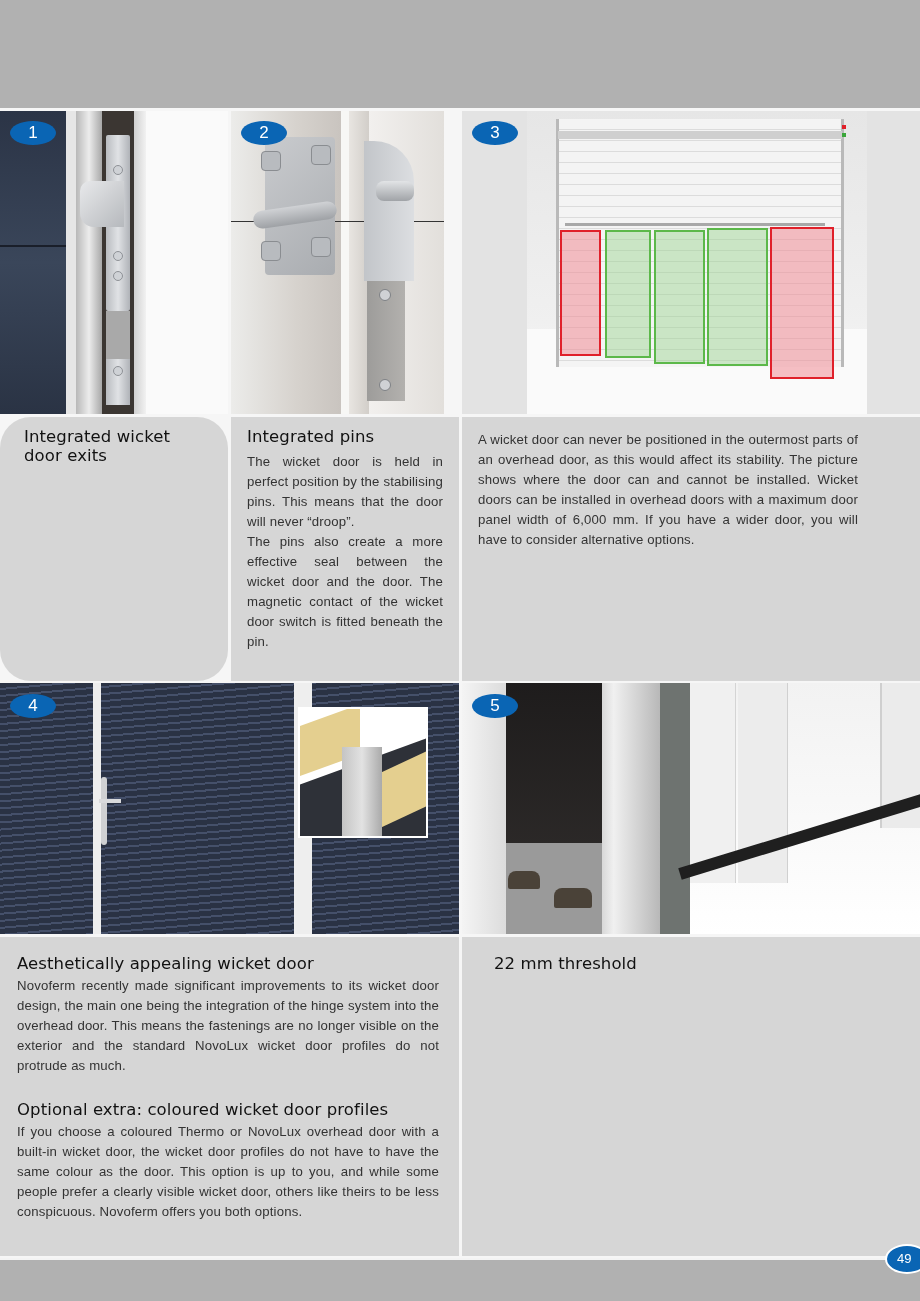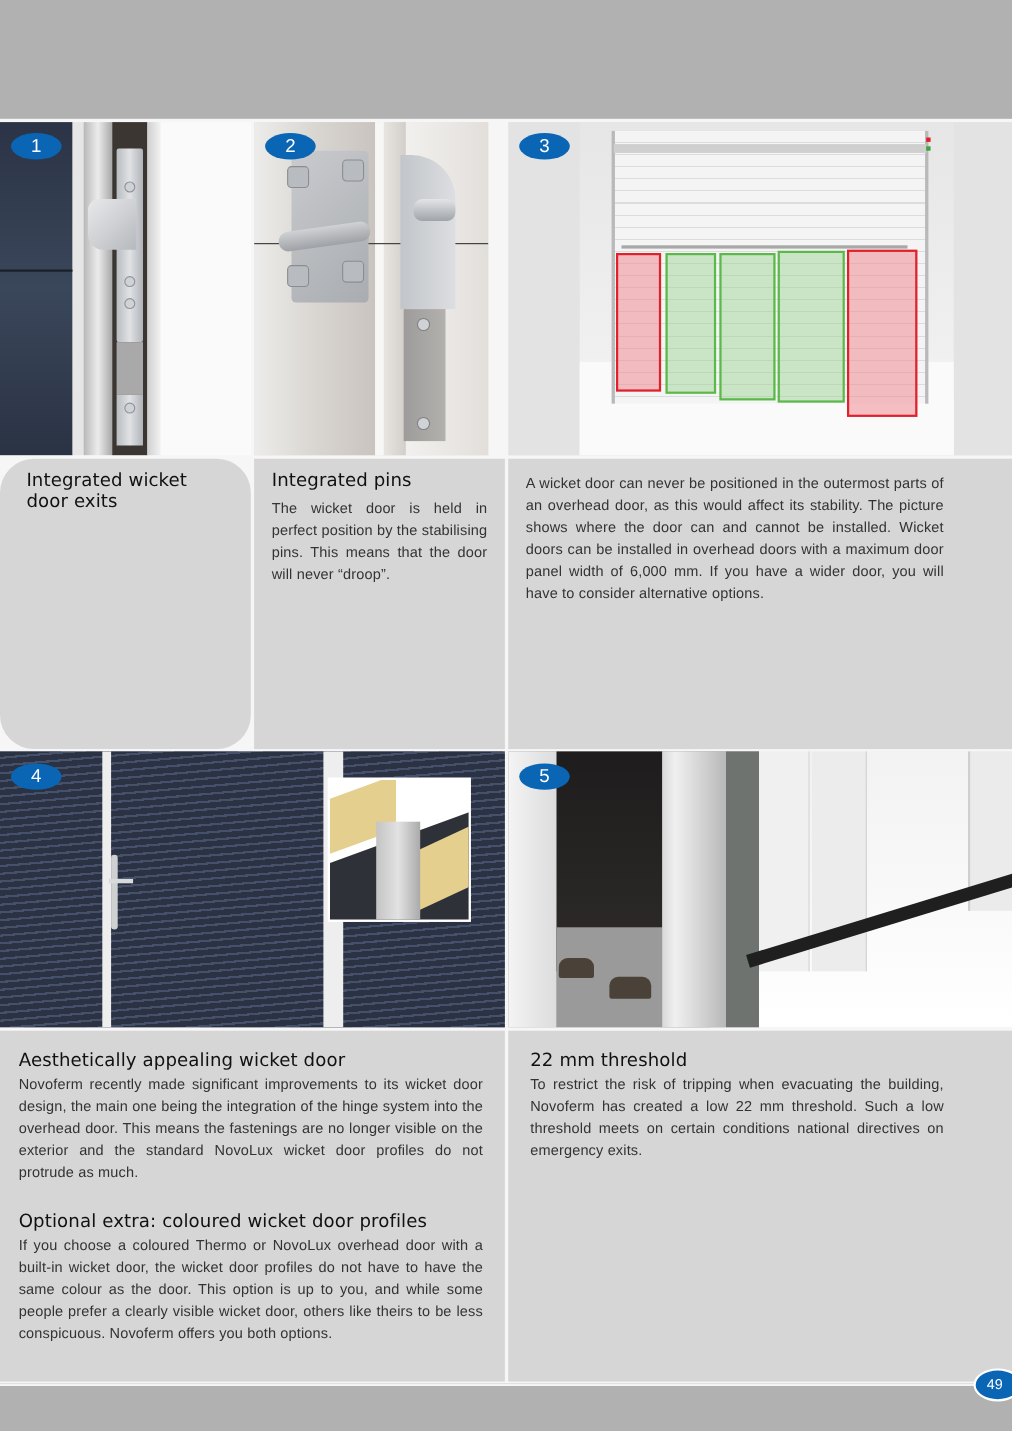--- a/index.html
+++ b/index.html
@@ -88,20 +88,21 @@
   <div style="position:absolute;left:380px;top:22px;width:4px;height:4px;background:#3aa63a;"></div>
   <div class="badge" style="left:10px;top:10px;">3</div>
 </div>
 
 <div class="cell text-cell" style="left:0;top:417px;width:228px;height:264px;padding:10px 17px 0 24px;border-radius:31px;">
   <h2><span>Integrated wicket</span><br><span>door exits</span></h2>
 </div>
 <div class="cell text-cell" style="left:231px;top:417px;width:228px;height:264px;padding:10px 16px 0 16px;">
   <h2>Integrated pins</h2>
   <p class="body" style="margin-top:6px;">The wicket door is held in perfect position by the stabilising pins. This means that the door will never “droop”.</p>
+  <p class="body" style="margin-top:0;">The pins also create a more effective seal between the wicket door and the door. The magnetic contact of the wicket door switch is fitted beneath the pin.</p>
 </div>
 <div class="cell text-cell" style="left:462px;top:417px;width:458px;height:264px;padding:10px 62px 0 16px;">
   <p class="body">A wicket door can never be positioned in the outermost parts of an overhead door, as this would affect its stability. The picture shows where the door can and cannot be installed. Wicket doors can be installed in overhead doors with a maximum door panel width of 6,000 mm. If you have a wider door, you will have to consider alternative options.</p>
 </div>
 
 <div class="cell" style="left:0;top:683px;width:459px;height:251px;background:repeating-linear-gradient(175deg,#2a3244 0,#2a3244 5px,#45506a 5px,#45506a 7px);">
   <div style="position:absolute;left:93px;top:0;width:8px;height:251px;background:#eeeeee;"></div>
   <div style="position:absolute;left:294px;top:0;width:18px;height:251px;background:#eeeeee;"></div>
   <div style="position:absolute;left:101px;top:94px;width:6px;height:68px;background:#cfd0d2;border-radius:3px;"></div>
   <div style="position:absolute;left:99px;top:116px;width:22px;height:4px;background:#d9dadc;"></div>
@@ -132,19 +133,18 @@
   </div>
   <div class="badge" style="left:10px;top:11px;">5</div>
 </div>
 
 <div class="cell text-cell" style="left:0;top:937px;width:459px;height:319px;padding:17px 20px 0 17px;">
   <h2>Aesthetically appealing wicket door</h2>
   <p class="body">Novoferm recently made significant improvements to its wicket door design, the main one being the integration of the hinge system into the overhead door. This means the fastenings are no longer visible on the exterior and the standard NovoLux wicket door profiles do not protrude as much.</p>
   <h2 class="sub">Optional extra: coloured wicket door profiles</h2>
   <p class="body">If you choose a coloured Thermo or NovoLux overhead door with a built-in wicket door, the wicket door profiles do not have to have the same colour as the door. This option is up to you, and while some people prefer a clearly visible wicket door, others like theirs to be less conspicuous. Novoferm offers you both options.</p>
 </div>
-<div class="cell text-cell" style="left:462px;top:937px;width:458px;height:319px;padding:17px 62px 0 20px;">
+<div class="cell text-cell" style="left:462px;top:937px;width:458px;height:319px;padding:17px 62px 0 32px;">
   <h2>22 mm threshold</h2>
-  <p class="body">To restrict the risk of tripping when evacuating the building, Novoferm has created a low 22 mm threshold. Such a low threshold meets on certain conditions national directives on emergency exits.</p>
 </div>
 
 <div class="bottom-band"></div>
 <div class="page-num">49</div>
 
 </body></html>

